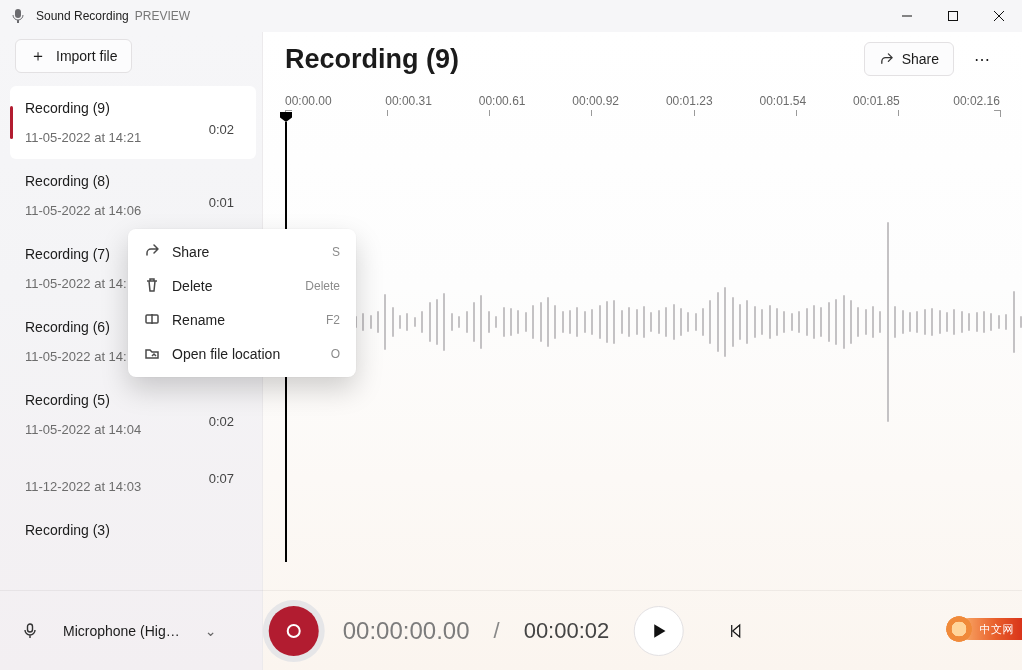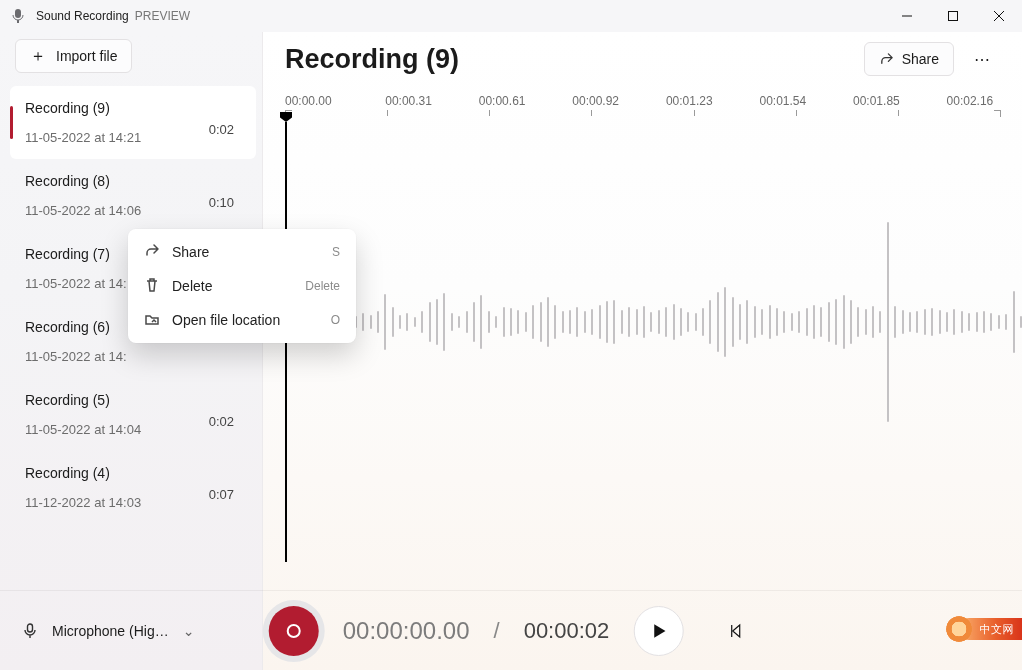--- a/index.html
+++ b/index.html
@@ -47,21 +47,21 @@
                background: #fcfcfd; display: inline-flex; align-items: center; gap: 8px;
                font-size: 14px; color: #1b1b1b; cursor: pointer; }
   .more-btn { height: 34px; width: 36px; margin-left: 10px; display: inline-flex; align-items:center;
               justify-content:center; border-radius:6px; cursor:pointer; font-size:16px; color:#1b1b1b; }
 
   
   .timeline-wrap { padding: 12px 22px 0 22px; position: relative; height: 480px; }
   .ticks { display: flex; justify-content: space-between; font-size: 12px; color: #6c6c6c; }
   .ticks span { width: 60px; text-align: center; }
   .ticks span:first-child { text-align: left; }
-  .ticks span:last-child  { text-align: center; }
+  .ticks span:last-child  { text-align: right; }
   .tick-marks { position: relative; height: 10px; margin-top: 2px; }
   .tick-marks .mark { position:absolute; top:0; width:1px; height:6px; background:#9a9a9a; }
   .tick-marks .mark:first-child::before,
   .tick-marks .mark:last-child::before { content:""; position:absolute; top:0; width:6px; height:6px; }
   .tick-marks .mark:first-child::before { border-left:1px solid #9a9a9a; border-top:1px solid #9a9a9a; left:0; }
   .tick-marks .mark:last-child::before  { border-right:1px solid #9a9a9a; border-top:1px solid #9a9a9a; right:0; }
   .playhead { position:absolute; left:22px; top:40px; bottom:0; width:2px; background:#000; }
   .playhead::before { content:""; position:absolute; left:-5px; top:-10px; width:12px; height:10px;
                       background:#000;
                       clip-path: polygon(0 0,100% 0,100% 55%, 50% 100%, 0 55%); }
@@ -78,21 +78,21 @@
   .ctx-item { height: 34px; border-radius:6px; display:flex; align-items:center; gap:12px;
               padding: 0 10px; font-size:14px; color:#222; cursor:pointer; }
   .ctx-item .lab { flex:1; }
   .ctx-item .hint { font-size:12px; color:#8b8b8b; }
   .ctx-item svg { width:16px; height:16px; stroke:#4a4a4a; fill:none; stroke-width:1.5; }
 
   
   .controls { height: 80px; border-top: 1px solid rgba(0,0,0,.05);
               display:flex; align-items:center; padding: 0 22px; gap:16px;
               background: linear-gradient(90deg, rgba(255,255,255,0) 0%, rgba(255,255,255,0) 100%); }
-  .mic { display:flex; align-items:center; gap:14px; font-size:14px; color:#1b1b1b; cursor:pointer; }
+  .mic { display:flex; align-items:center; gap:25px; font-size:14px; color:#1b1b1b; cursor:pointer; }
   .mic svg { width:16px; height:16px; stroke:#333; fill:none; stroke-width:1.4; }
   .mic .chev { color:#666; }
   .controls .center { position:absolute; left:50%; transform:translateX(-50%); display:flex; align-items:center; gap:24px; }
   .rec-btn { width:50px; height:50px; border-radius:25px; background:#b21c30;
              display:flex; align-items:center; justify-content:center; box-shadow:0 0 0 6px #e6e6e8; }
   .rec-btn .dot { width:14px; height:14px; border-radius:50%; border:2px solid #fff; }
   .time-now { font-size:24px; color:#7c7c7c; font-variant-numeric: tabular-nums; }
   .time-sep { font-size:22px; color:#888; }
   .time-tot { font-size:22px; color:#444; font-variant-numeric: tabular-nums; }
   .play-btn { width:50px; height:50px; border-radius:25px; background:#fff;
@@ -156,21 +156,21 @@
           <div class="title">Recording (9)</div>
           <div class="row2">
             <span class="sub">11-05-2022 at 14:21</span>
             <span class="dur">0:02</span>
           </div>
         </div>
         <div class="rec-item">
           <div class="title">Recording (8)</div>
           <div class="row2">
             <span class="sub">11-05-2022 at 14:06</span>
-            <span class="dur">0:10</span>
+            <span class="dur">0:01</span>
           </div>
         </div>
         <div class="rec-item">
           <div class="title">Recording (7)</div>
           <div class="row2">
             <span class="sub">11-05-2022 at 14:</span>
             <span class="dur"></span>
           </div>
         </div>
         <div class="rec-item">
@@ -181,24 +181,30 @@
           </div>
         </div>
         <div class="rec-item">
           <div class="title">Recording (5)</div>
           <div class="row2">
             <span class="sub">11-05-2022 at 14:04</span>
             <span class="dur">0:02</span>
           </div>
         </div>
         <div class="rec-item">
-          <div class="title">Recording (4)</div>
           <div class="row2">
             <span class="sub">11-12-2022 at 14:03</span>
             <span class="dur">0:07</span>
+          </div>
+        </div>
+        <div class="rec-item">
+          <div class="title">Recording (3)</div>
+          <div class="row2">
+            <span class="sub"></span>
+            <span class="dur"></span>
           </div>
         </div>
       </div>
 
   </div>
 
   <div class="main">
     <div class="main-header">
       <div class="main-title">Recording (9)</div>
       <div class="spacer"></div>
@@ -390,20 +396,28 @@
     </div>
     <div class="ctx-item">
       <span><svg viewBox="0 0 16 16">
           <path d="M3 4h10M6 4V2h4v2M5 4l1 10h4l1-10"></path>
         </svg></span>
       <span class="lab">Delete</span>
       <span class="hint">Delete</span>
     </div>
     <div class="ctx-item">
       <span><svg viewBox="0 0 16 16">
+          <rect x="2" y="4" width="12" height="8" rx="1"></rect>
+          <path d="M8 3v10"></path>
+        </svg></span>
+      <span class="lab">Rename</span>
+      <span class="hint">F2</span>
+    </div>
+    <div class="ctx-item">
+      <span><svg viewBox="0 0 16 16">
           <path d="M2 5h4l2 2h6v6H2z"></path>
           <path d="M8 11l2-2 2 2"></path>
         </svg></span>
       <span class="lab">Open file location</span>
       <span class="hint">O</span>
     </div>
   </div>
 
 <div class="corner-badge">
   <span class="ring"></span>

